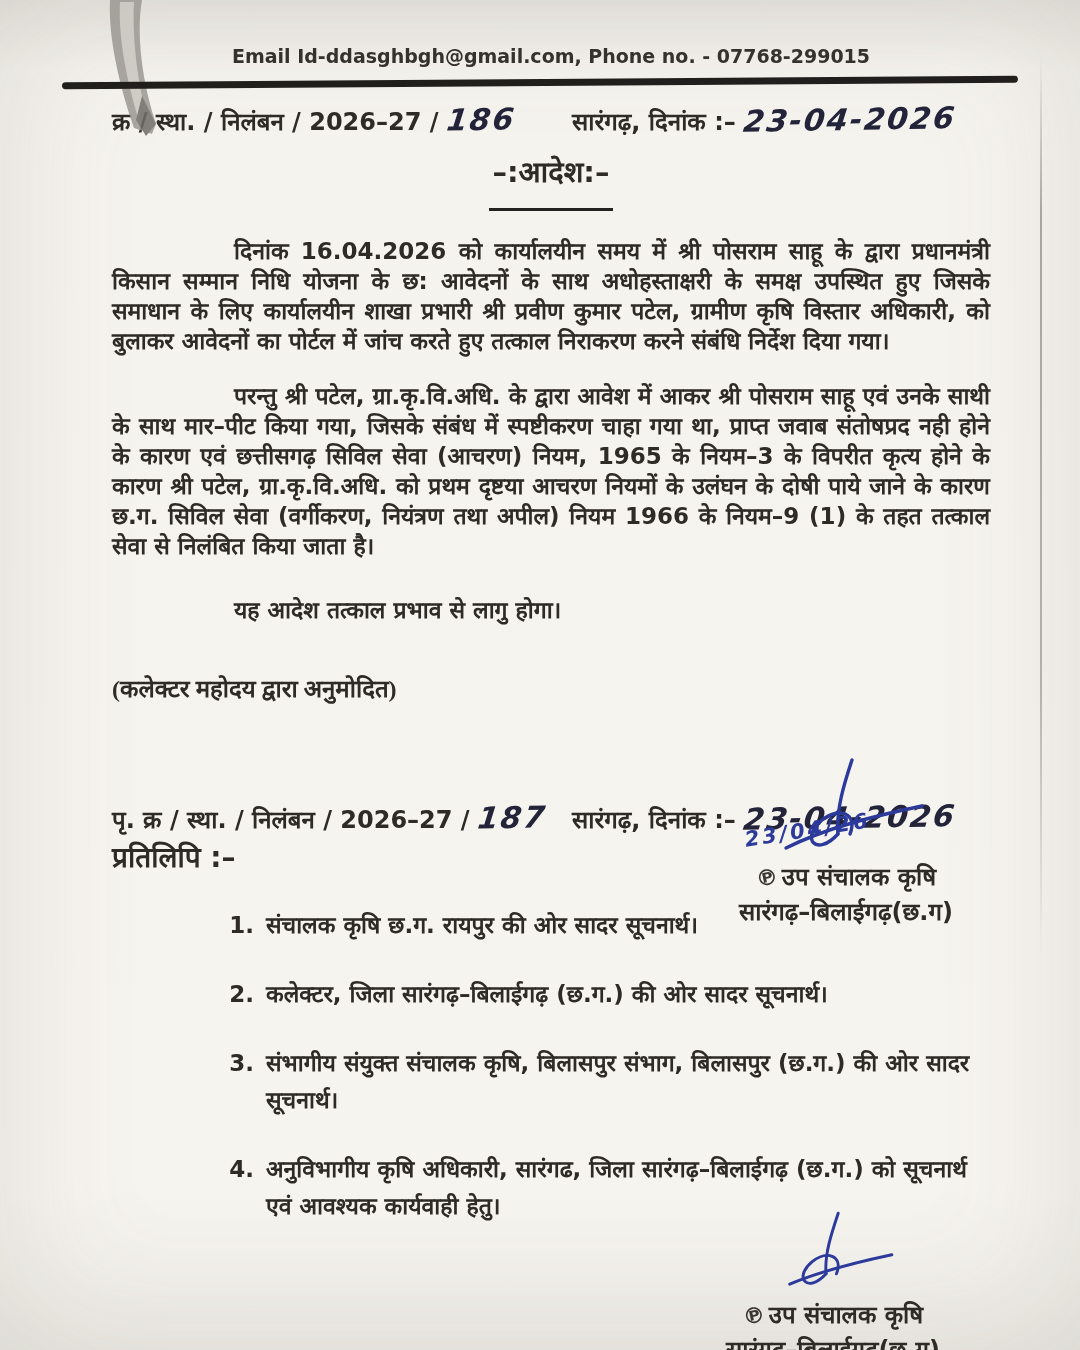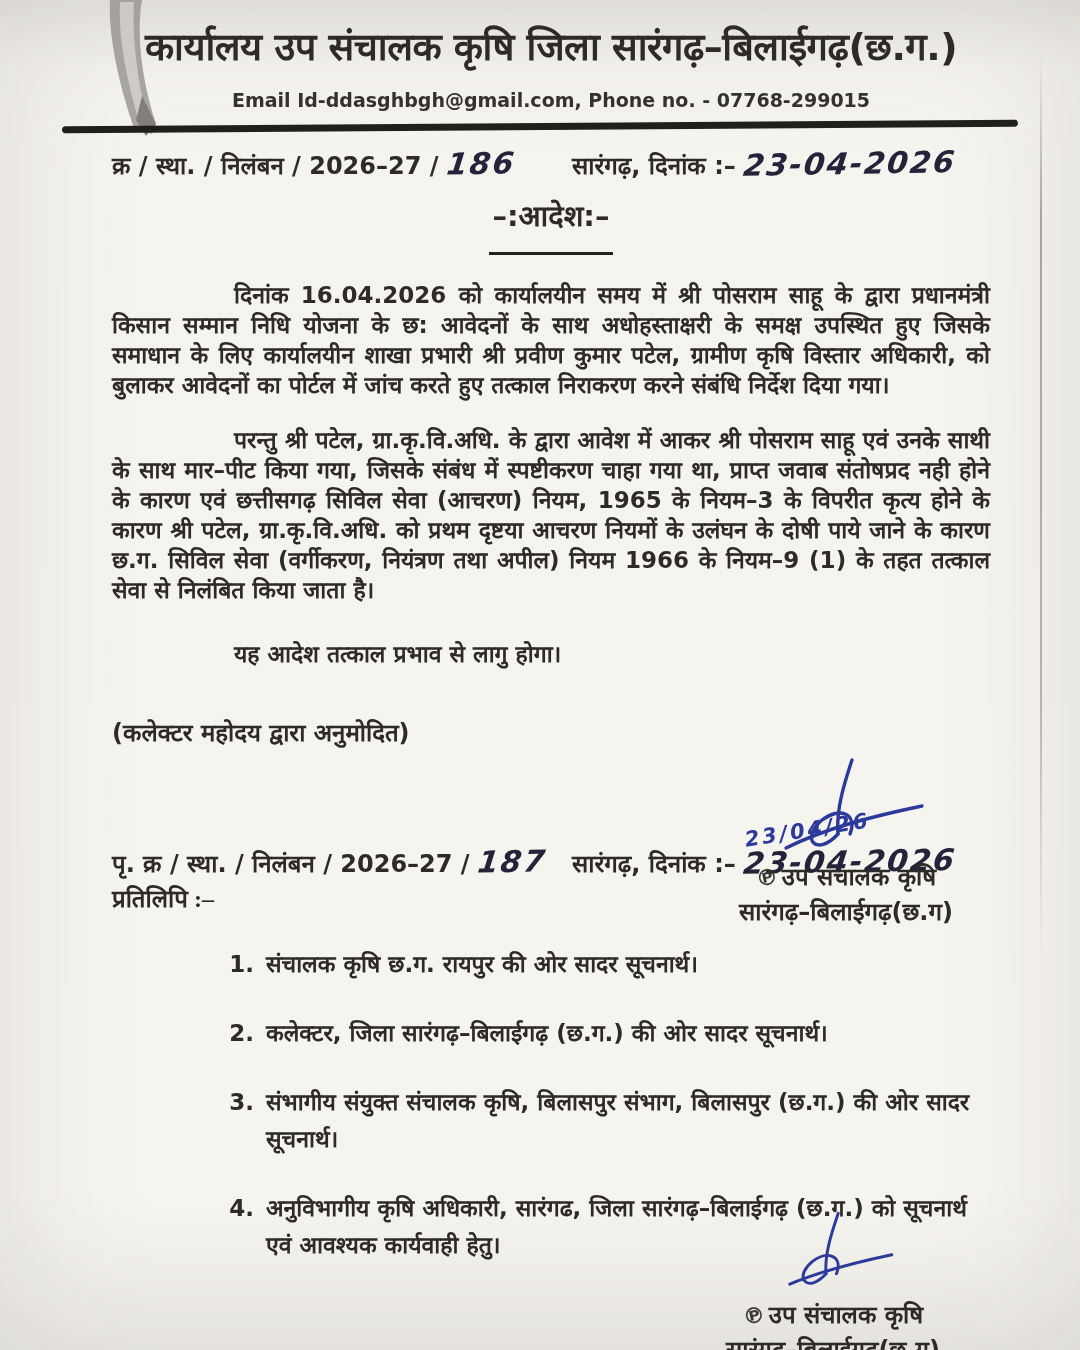--- a/index.html
+++ b/index.html
@@ -21,29 +21,29 @@
     font-size:24px;font-weight:bold;margin-top:16px;}
   .ref-row .right{padding-right:34px;}
   .hand{display:inline-block;font-size:30px;font-weight:bold;color:#23233a;
     font-style:italic;transform:skewX(-8deg) rotate(-1deg);letter-spacing:2px;}
   .order-title-wrap{text-align:center;margin-top:14px;}
   .order-title{display:inline-block;font-size:29px;font-weight:bold;
     border-bottom:3px solid #24221f;padding:0 4px 18px;}
   .para{font-size:23px;font-weight:bold;line-height:30px;text-align:justify;
     text-indent:122px;margin:25px 0 0;}
   .single-line{font-size:23px;font-weight:bold;line-height:38px;text-indent:122px;margin-top:30px;}
-  .approval{font-size:24px;font-weight:bold;margin-top:42px;}
+  .approval{font-size:24px;font-weight:bold;margin-top:42px;font-family:Liberation Serif, serif;}
   .sig-block{position:absolute;text-align:center;}
   .sig-block .sig-art{position:relative;height:104px;}
   .sig-block svg{display:block;margin:0 auto;}
   .sig-date{position:absolute;left:58px;top:62px;font-size:21px;font-weight:bold;
     color:#2b3a9b;transform:rotate(-9deg);letter-spacing:3px;font-style:italic;white-space:nowrap;}
   .sig-line{font-size:24px;font-weight:bold;line-height:34px;white-space:nowrap;}
   .for-mark{display:inline-block;font-size:22px;transform:rotate(-12deg);margin-right:4px;color:#3a3730;}
-  .copy-label{font-size:24px;font-weight:bold;margin-top:2px;font-family:Liberation Serif, serif;}
+  .copy-label{font-size:28px;font-weight:bold;margin-top:2px;}
   ol.copies{margin:12px 0 0;padding-left:150px;font-size:23px;font-weight:bold;line-height:37px;}
   ol.copies li{margin-bottom:7px;padding-left:4px;max-width:730px;text-align:left;margin-top:32px;}
   .smudge{position:absolute;left:82px;top:0;filter:blur(.6px);opacity:.85;}
   .edge-line{position:absolute;left:1040px;top:55px;width:2px;height:900px;
     background:linear-gradient(180deg,rgba(150,146,138,0),#a9a59d 18%,#b5b1a9 70%,rgba(150,146,138,0));}
   .sig-top{right:74px;top:756px;width:320px;}
   .sig-bottom{right:92px;top:1208px;width:310px;}
 </style>
 </head>
 <body>
@@ -53,21 +53,20 @@
   <svg class="smudge" width="110" height="140" viewBox="0 0 110 140">
     <path d="M28,0 L60,0 C54,34 60,82 74,124 L70,134 L52,128 C38,88 26,38 28,0 Z" fill="#9b9894"></path>
     <path d="M38,2 L52,2 C50,40 56,86 66,120 L58,124 C46,86 36,40 38,2 Z" fill="#c9c6c0"></path>
     <path d="M60,96 L74,124 L64,136 L54,120 Z" fill="#6f6c67"></path>
   </svg>
 
   <div class="edge-line"></div>
 
   <div class="content">
 
-    <div class="org-title">कार्यालय उप संचालक कृषि जिला सारंगढ़–बिलाईगढ़(छ.ग.)</div>
     <div class="contact">Email Id-ddasghbgh@gmail.com, Phone no. - 07768-299015</div>
     <div class="rule"></div>
 
     <div class="ref-row">
       <span>
         <span>क्र / स्था. / निलंबन / 2026–27 /</span>
         <span class="hand">186</span>
       </span>
       <span class="right">
         <span>सारंगढ़, दिनांक :–</span>

